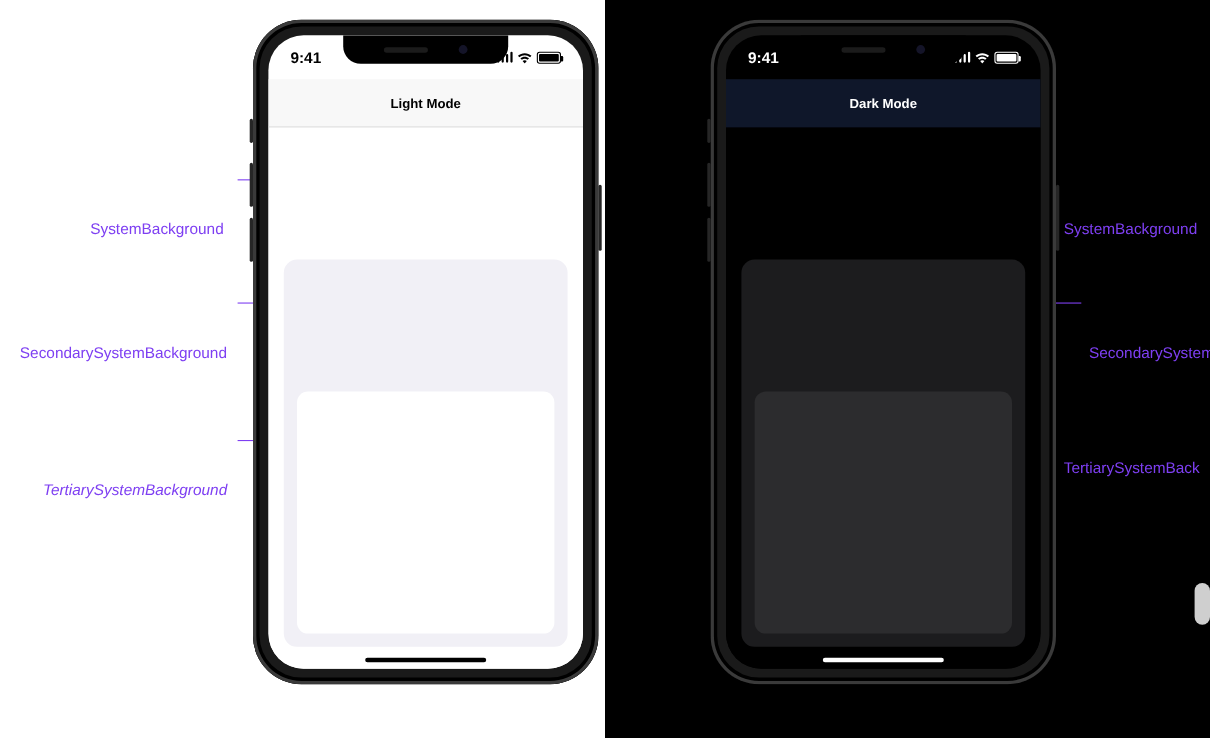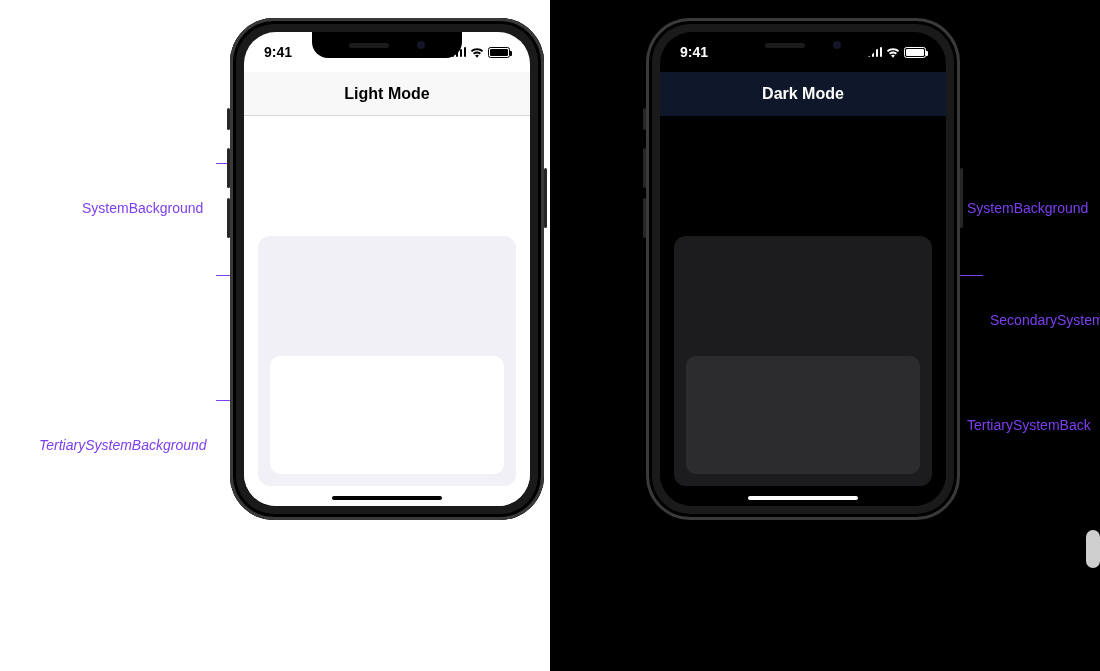--- a/index.html
+++ b/index.html
@@ -23,21 +23,21 @@
   .anno-line {
     position: absolute;
     height: 1px;
     background: #7e3ff2;
   }
 
   
   .phone {
     position: absolute;
     top: 18px;
-    height: 502px;
+    height: 604px;
     width: 314px;
     background: #1a1a1a;
     border-radius: 44px;
     box-shadow: inset 0 0 0 3px #3a3a3a, inset 0 0 0 6px #000;
     padding: 14px;
   }
   .phone-light { left: 230px; }
   .phone-dark  { left: 96px; }
 
   
@@ -100,21 +100,21 @@
   .battery::after{
     content:""; position:absolute; right:-3px; top:3px; width:2px; height:5px;
     background:currentColor; border-radius:0 1px 1px 0;
   }
   .battery-fill{ position:absolute; left:1px; top:1px; bottom:1px; right:1px; background:currentColor; border-radius:1px;}
 
   
   .navbar {
     position:absolute; top:40px; left:0; right:0; height:44px;
     display:flex; align-items:center; justify-content:center;
-    font-size:16px; font-weight:600;
+    font-size:12px; font-weight:600;
   }
   .navbar-light { background:#f8f8f8; color:#000; border-bottom:0.5px solid #d6d6d6; }
   .navbar-dark  { background:#0f172a; color:#fff; }
 
   
   .content { position:absolute; top:84px; left:0; right:0; bottom:0; }
   .primary-bg { width:100%; height:100%; position:relative; }
   .primary-light { background:#ffffff; }
   .primary-dark  { background:#000000; }
 
@@ -154,20 +154,21 @@
 </head>
 <body>
 
 <div class="canvas">
 
   <div class="half half-light">
 
     <div class="anno" style="top:155px; left:82px; text-align:right;">SystemBackground</div>
     <div class="anno-line" style="top:163px; left:216px; width:64px;"></div>
 
+    <div class="anno" style="top:267px; left:18px;">SecondarySystemBackground</div>
     <div class="anno-line" style="top:275px; left:216px; width:64px;"></div>
 
     <div class="anno" style="top:392px; left:39px;font-style:italic;">TertiarySystemBackground</div>
     <div class="anno-line" style="top:400px; left:216px; width:64px;"></div>
 
     <div class="phone phone-light">
       <div class="btn-left sb1"></div>
       <div class="btn-left sb2"></div>
       <div class="btn-left sb3"></div>
       <div class="btn-right sb4"></div>

